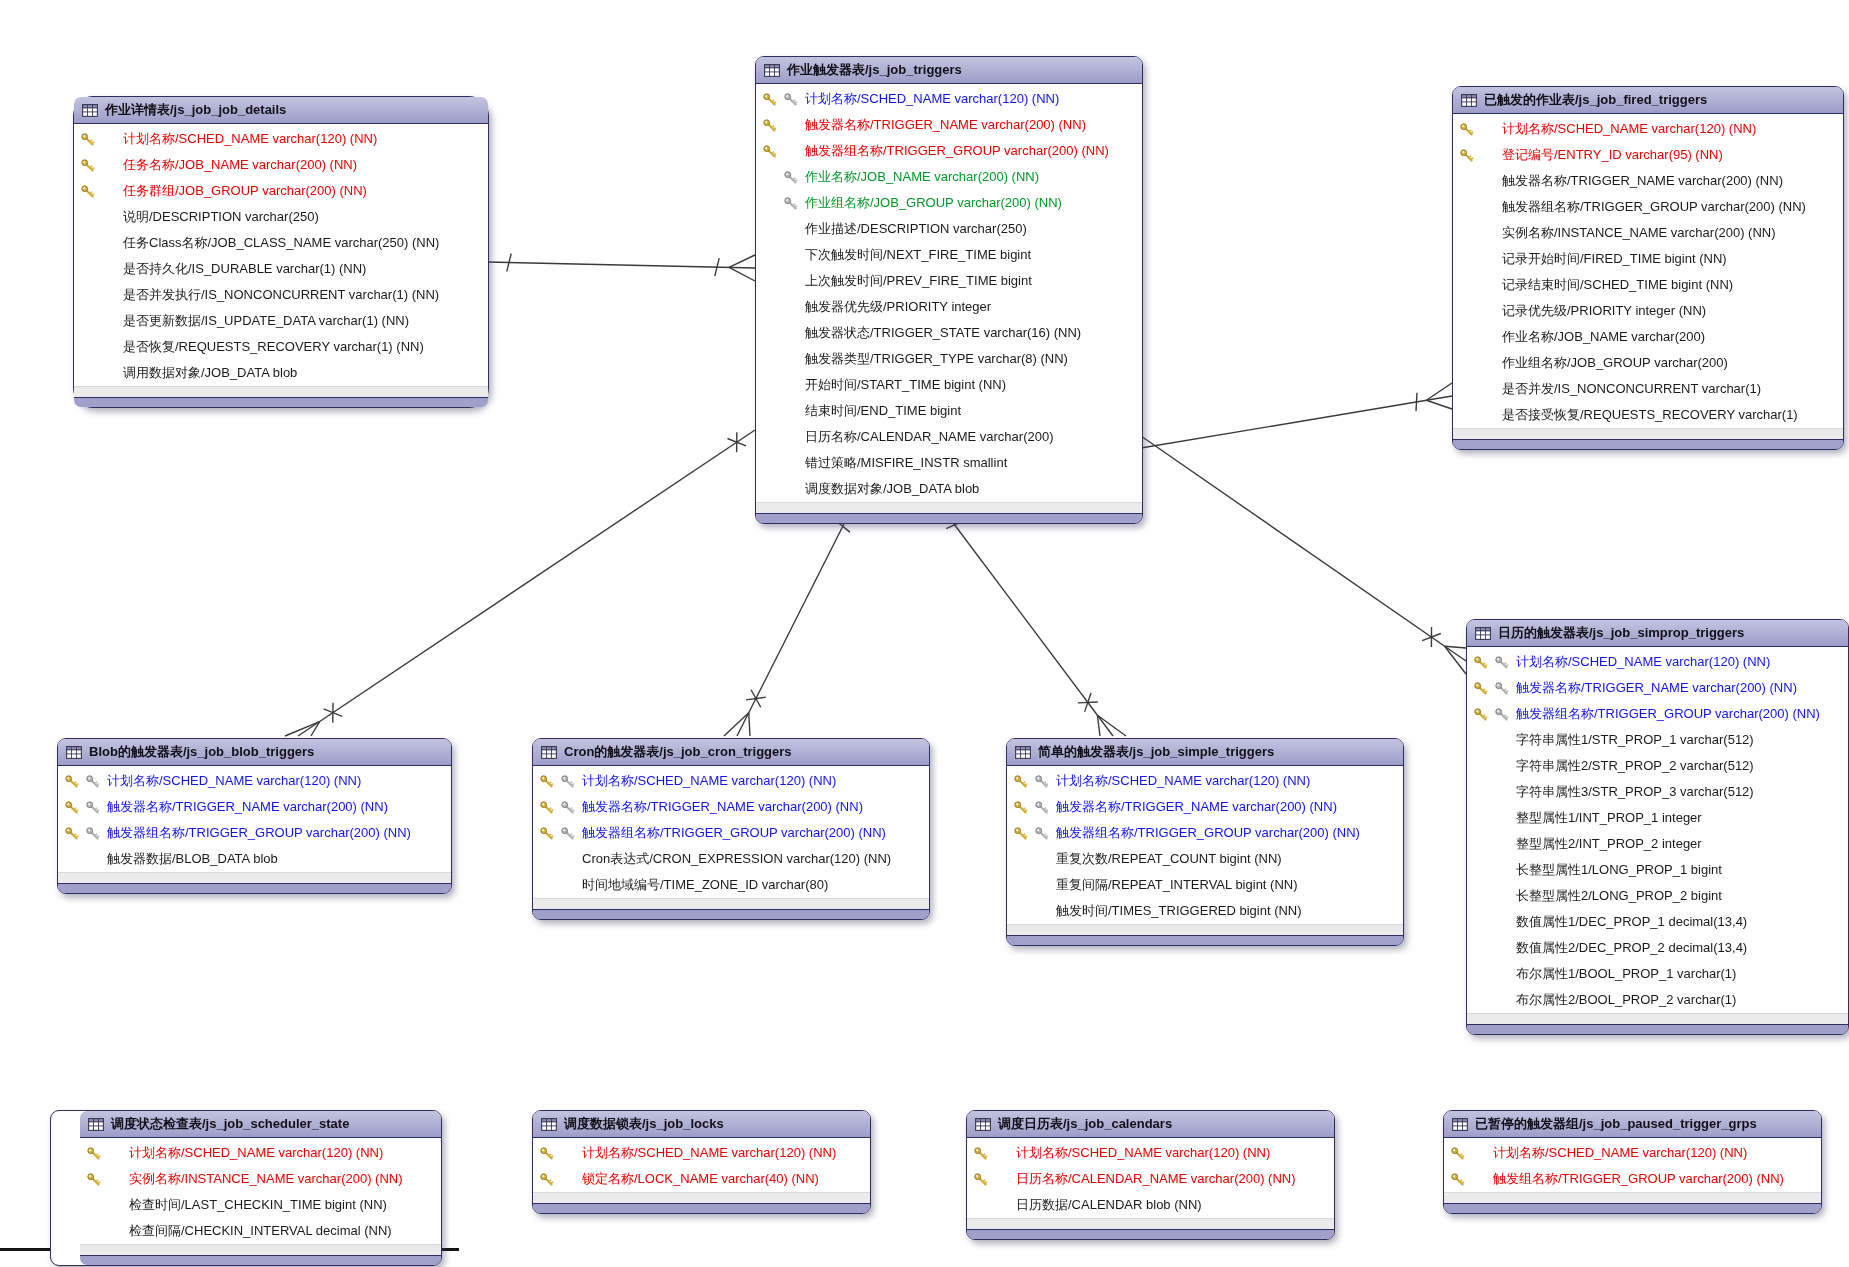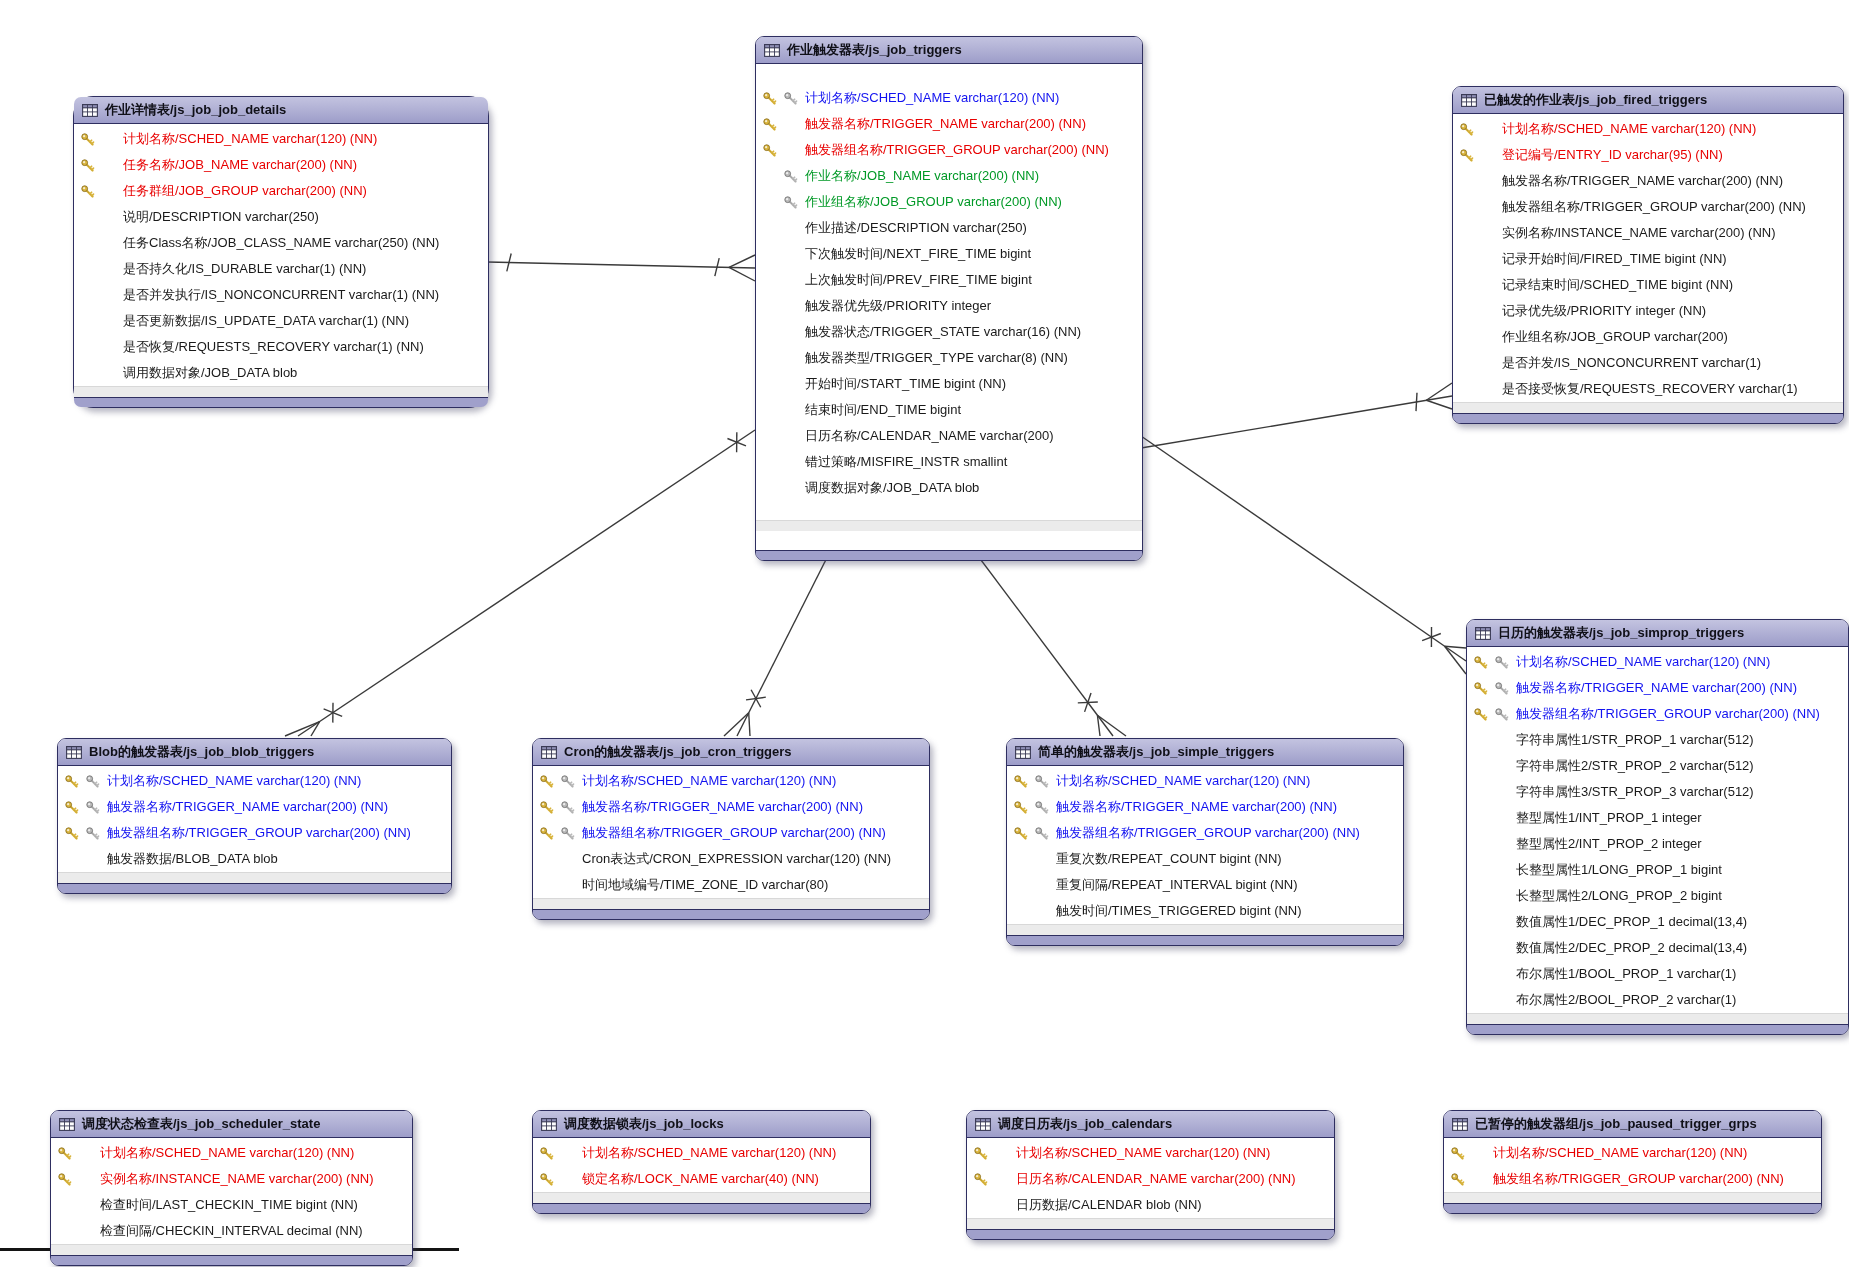--- a/index.html
+++ b/index.html
@@ -176,21 +176,21 @@
         </div>
         <div class="erow">
           <span class="kc"></span>
           <span class="kc"></span>
           <span class="rtext c-black">调用数据对象/JOB_DATA blob</span>
         </div>
       </div>
       <div class="efoot-gray"></div>
       <div class="efoot-bar"></div>
     </div>
-    <div class="etable" style="left: 755px; top: 36px; width: 386px; gap: 19px;">
+    <div class="etable" style="left: 755px; top: 56px; width: 386px;">
       <div class="ehead">
         <svg width="16" height="13" viewBox="0 0 16 13">
     <rect x="0.6" y="0.6" width="14.8" height="11.8" fill="#fdfdfd" stroke="#3a3a55" stroke-width="1.1"></rect>
     <rect x="0.6" y="0.6" width="14.8" height="3.2" fill="#8f8fb5" stroke="#3a3a55" stroke-width="1.1"></rect>
     <line x1="5.5" y1="0.6" x2="5.5" y2="12.4" stroke="#3a3a55" stroke-width="0.9"></line>
     <line x1="10.5" y1="0.6" x2="10.5" y2="12.4" stroke="#3a3a55" stroke-width="0.9"></line>
     <line x1="0.6" y1="7.9" x2="15.4" y2="7.9" stroke="#3a3a55" stroke-width="0.9"></line>
   </svg>
         <span>作业触发器表/js_job_triggers</span>
       </div>
@@ -399,20 +399,25 @@
           <span class="rtext c-black">记录结束时间/SCHED_TIME bigint (NN)</span>
         </div>
         <div class="erow">
           <span class="kc"></span>
           <span class="kc"></span>
           <span class="rtext c-black">记录优先级/PRIORITY integer (NN)</span>
         </div>
         <div class="erow">
           <span class="kc"></span>
           <span class="kc"></span>
+          <span class="rtext c-black">作业名称/JOB_NAME varchar(200)</span>
+        </div>
+        <div class="erow">
+          <span class="kc"></span>
+          <span class="kc"></span>
           <span class="rtext c-black">作业组名称/JOB_GROUP varchar(200)</span>
         </div>
         <div class="erow">
           <span class="kc"></span>
           <span class="kc"></span>
           <span class="rtext c-black">是否并发/IS_NONCONCURRENT varchar(1)</span>
         </div>
         <div class="erow">
           <span class="kc"></span>
           <span class="kc"></span>
@@ -840,21 +845,21 @@
         </div>
         <div class="erow">
           <span class="kc"></span>
           <span class="kc"></span>
           <span class="rtext c-black">触发时间/TIMES_TRIGGERED bigint (NN)</span>
         </div>
       </div>
       <div class="efoot-gray"></div>
       <div class="efoot-bar"></div>
     </div>
-    <div class="etable" style="left: 50px; top: 1110px; width: 361px;">
+    <div class="etable" style="left: 50px; top: 1110px; width: 361px; padding-left: 29px;">
       <div class="ehead">
         <svg width="16" height="13" viewBox="0 0 16 13">
     <rect x="0.6" y="0.6" width="14.8" height="11.8" fill="#fdfdfd" stroke="#3a3a55" stroke-width="1.1"></rect>
     <rect x="0.6" y="0.6" width="14.8" height="3.2" fill="#8f8fb5" stroke="#3a3a55" stroke-width="1.1"></rect>
     <line x1="5.5" y1="0.6" x2="5.5" y2="12.4" stroke="#3a3a55" stroke-width="0.9"></line>
     <line x1="10.5" y1="0.6" x2="10.5" y2="12.4" stroke="#3a3a55" stroke-width="0.9"></line>
     <line x1="0.6" y1="7.9" x2="15.4" y2="7.9" stroke="#3a3a55" stroke-width="0.9"></line>
   </svg>
         <span>调度状态检查表/js_job_scheduler_state</span>
       </div>

